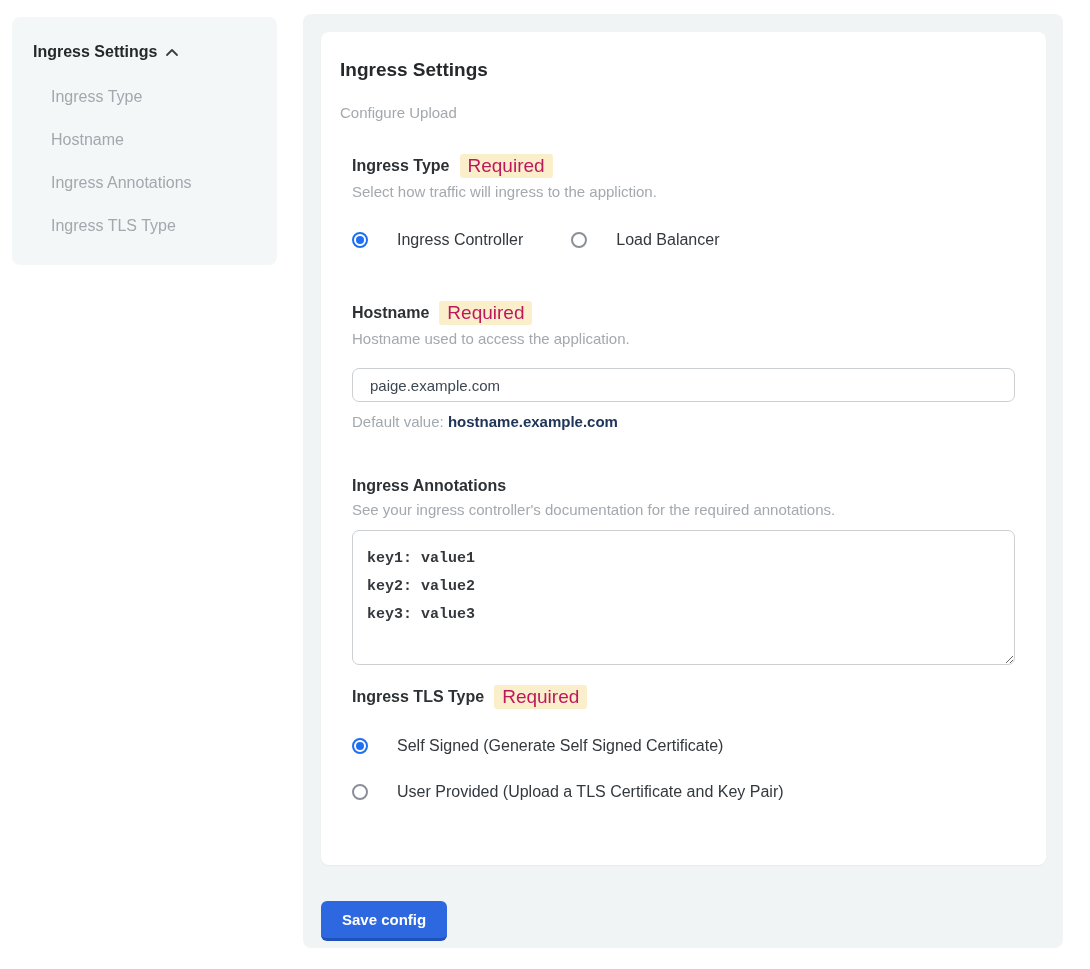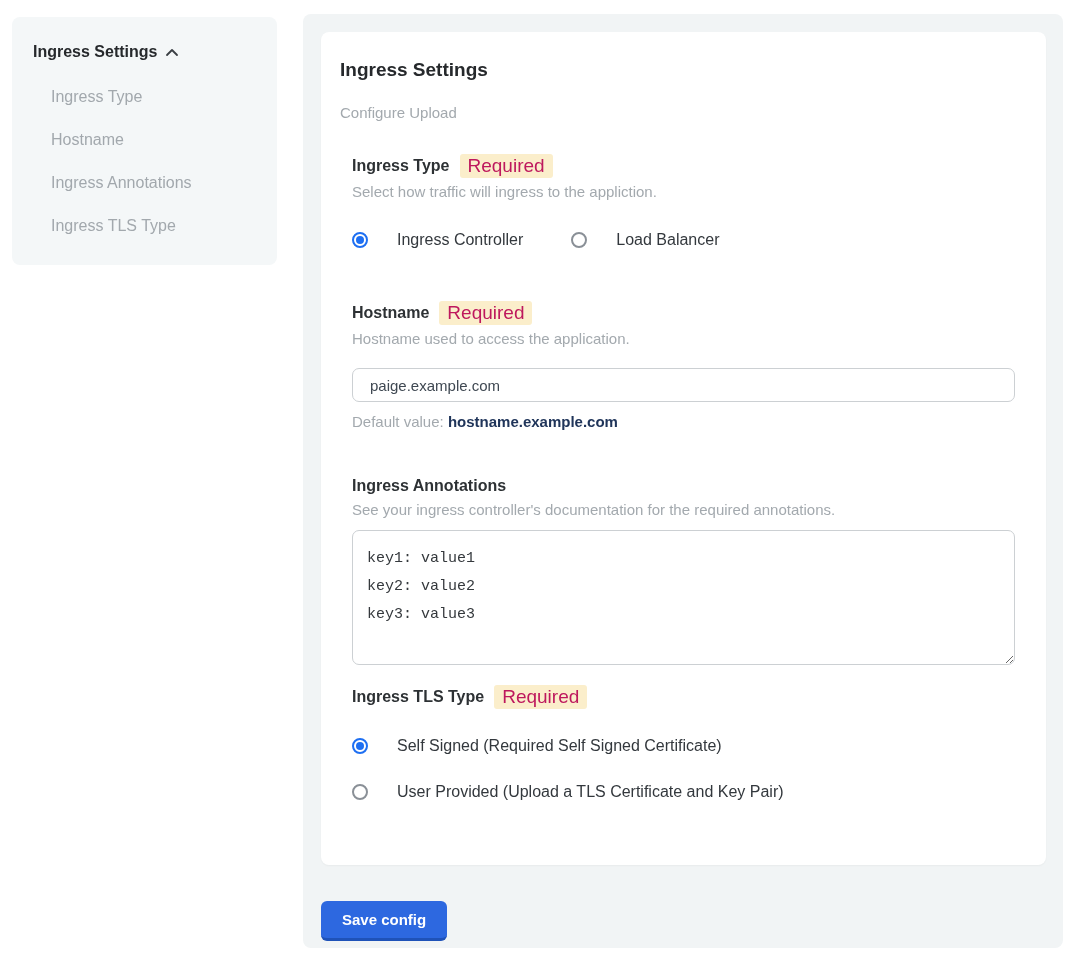--- a/index.html
+++ b/index.html
@@ -115,20 +115,21 @@
     margin-top: 11px;
     width: 100%; height: 135px;
     border: 1px solid #ccd0d3; border-radius: 7px;
     background: #fff;
     padding: 14px 14px;
     font-family: "Liberation Mono", "DejaVu Sans Mono", monospace;
     font-size: 15px; line-height: 28px; color: #35393d;
     resize: vertical;
     outline: none;
     display: block;
+    font-weight: bold;
   }
 
   .group-tls { margin-top: 20px; }
   .radio-stack .radio-option { margin-top: 26px; }
   .radio-stack .radio-option + .radio-option { margin-top: 24px; }
 
   .save-button {
     margin-top: 36px;
     height: 40px;
     padding: 0 21px;
@@ -208,21 +209,21 @@
       </div>
 
       <div class="group-tls">
         <div class="field-label-row">
           <span class="field-label">Ingress TLS Type</span>
           <span class="required-badge">Required</span>
         </div>
         <div class="radio-stack">
           <div class="radio-option">
             <span class="radio-circle checked"></span>
-            <span class="radio-label">Self Signed (Required Self Signed Certificate)</span>
+            <span class="radio-label">Self Signed (Generate Self Signed Certificate)</span>
           </div>
           <div class="radio-option">
             <span class="radio-circle"></span>
             <span class="radio-label">User Provided (Upload a TLS Certificate and Key Pair)</span>
           </div>
         </div>
       </div>
 
     </div>
   </section>

